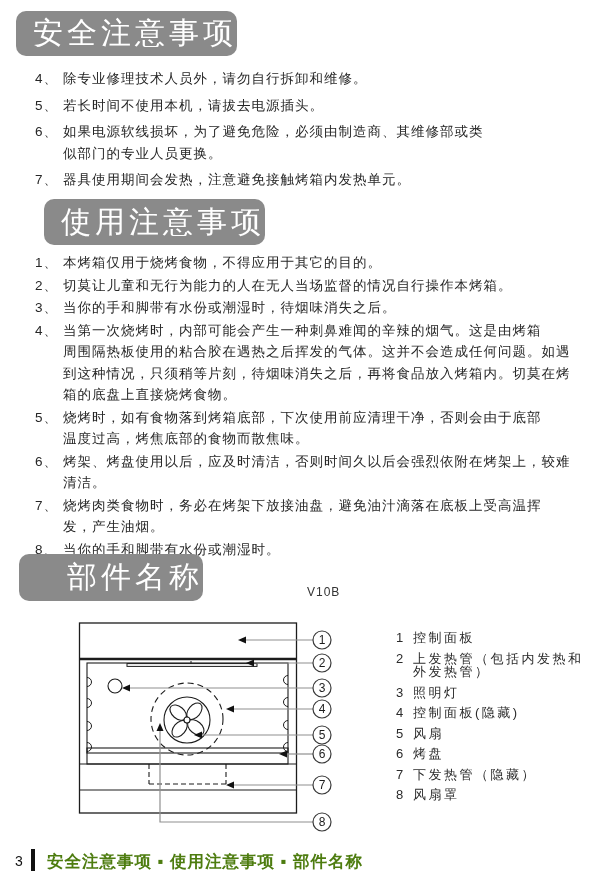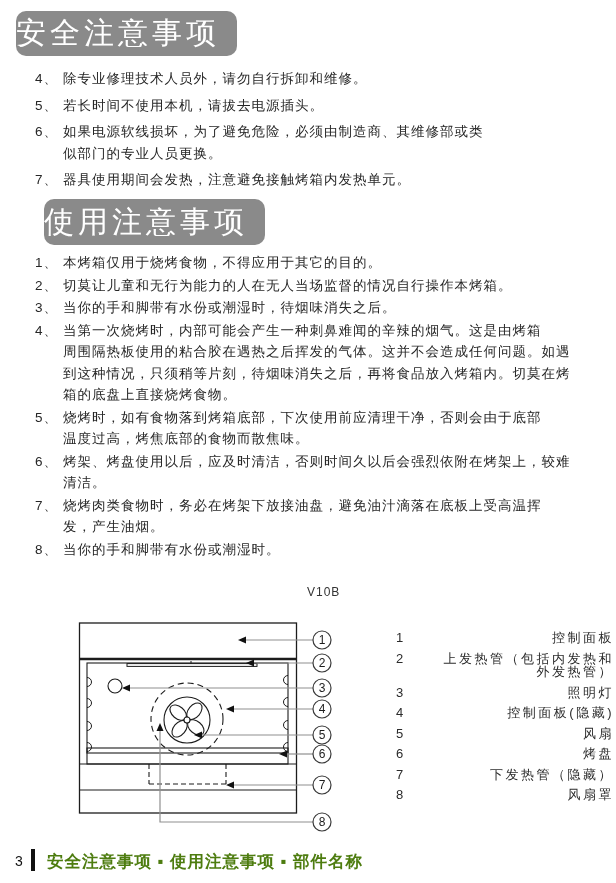--- a/index.html
+++ b/index.html
@@ -4,21 +4,21 @@
 <style>
   html,body{margin:0;padding:0;background:#ffffff;}
   .page{
     position:relative;width:616px;height:883px;background:#ffffff;
     font-family:"Liberation Sans","DejaVu Sans",sans-serif;
     color:#262626;overflow:hidden;
   }
   
   .sec-header{
     position:absolute;background:#8a8a8a;border-radius:10px;
-    display:flex;align-items:center;justify-content:flex-start;
+    display:flex;align-items:center;justify-content:flex-end;
     color:#ffffff;font-size:30px;letter-spacing:4px;font-weight:500;
   }
   #hdr1{left:16px;top:11px;width:221px;height:45px;}
   #hdr2{left:16px;top:199px;width:221px;height:46px;margin-left:28px;}
   #hdr3{left:19px;top:554px;width:184px;height:47px;}
   
   .list{position:absolute;left:35px;}
   #list1{top:68px;width:570px;}
   #list2{top:252px;width:578px;}
   .li{display:flex;font-size:13.5px;line-height:21.5px;letter-spacing:1px;}
@@ -27,21 +27,21 @@
   .li .num{flex:0 0 28px;}
   .li .txt{flex:1;white-space:pre-line;}
   
   .model{position:absolute;left:307px;top:585px;font-size:12px;letter-spacing:1px;color:#333;}
   
   .diagram{position:absolute;left:60px;top:615px;}
   
   .parts{position:absolute;left:396px;top:631px;width:218px;}
   .part{display:flex;font-size:13px;line-height:13.5px;letter-spacing:2.5px;margin-bottom:7px;color:#2b2b2b;}
   .part .pnum{flex:0 0 17px;letter-spacing:0;}
-  .part .pname{flex:1;white-space:pre-line;text-align:right;}
+  .part .pname{flex:1;white-space:pre-line;}
   
   .footer-num{position:absolute;left:15px;top:853px;font-size:14px;color:#111;}
   .footer-bar{position:absolute;left:31px;top:849px;width:4px;height:22px;background:#111;}
   .footer-title{position:absolute;left:47px;top:851px;font-size:16.5px;font-weight:bold;letter-spacing:1px;color:#4d7c0f;}
   svg text{font-family:"Liberation Sans","DejaVu Sans",sans-serif;}
 </style>
 </head>
 <body>
 
 <div class="page">
@@ -108,20 +108,23 @@
       <span class="num">7、</span>
       <span class="txt">烧烤肉类食物时，务必在烤架下放接油盘，避免油汁滴落在底板上受高温挥
 发，产生油烟。</span>
     </div>
     <div class="li">
       <span class="num">8、</span>
       <span class="txt">当你的手和脚带有水份或潮湿时。</span>
     </div>
   </div>
 
+  <div class="sec-header" id="hdr3">
+    <span>部件名称</span>
+  </div>
 
   <div class="model">V10B</div>
 
   <svg class="diagram" width="290" height="222" viewBox="0 0 290 222">
 
     <g stroke="#1c1c1c" fill="none" stroke-width="1.3">
       <rect x="19.5" y="8" width="217" height="190"></rect>
       <line x1="19.5" y1="44" x2="236.5" y2="44" stroke-width="2.6"></line>
       <rect x="27" y="48" width="201" height="101" stroke-width="1.1"></rect>
 

